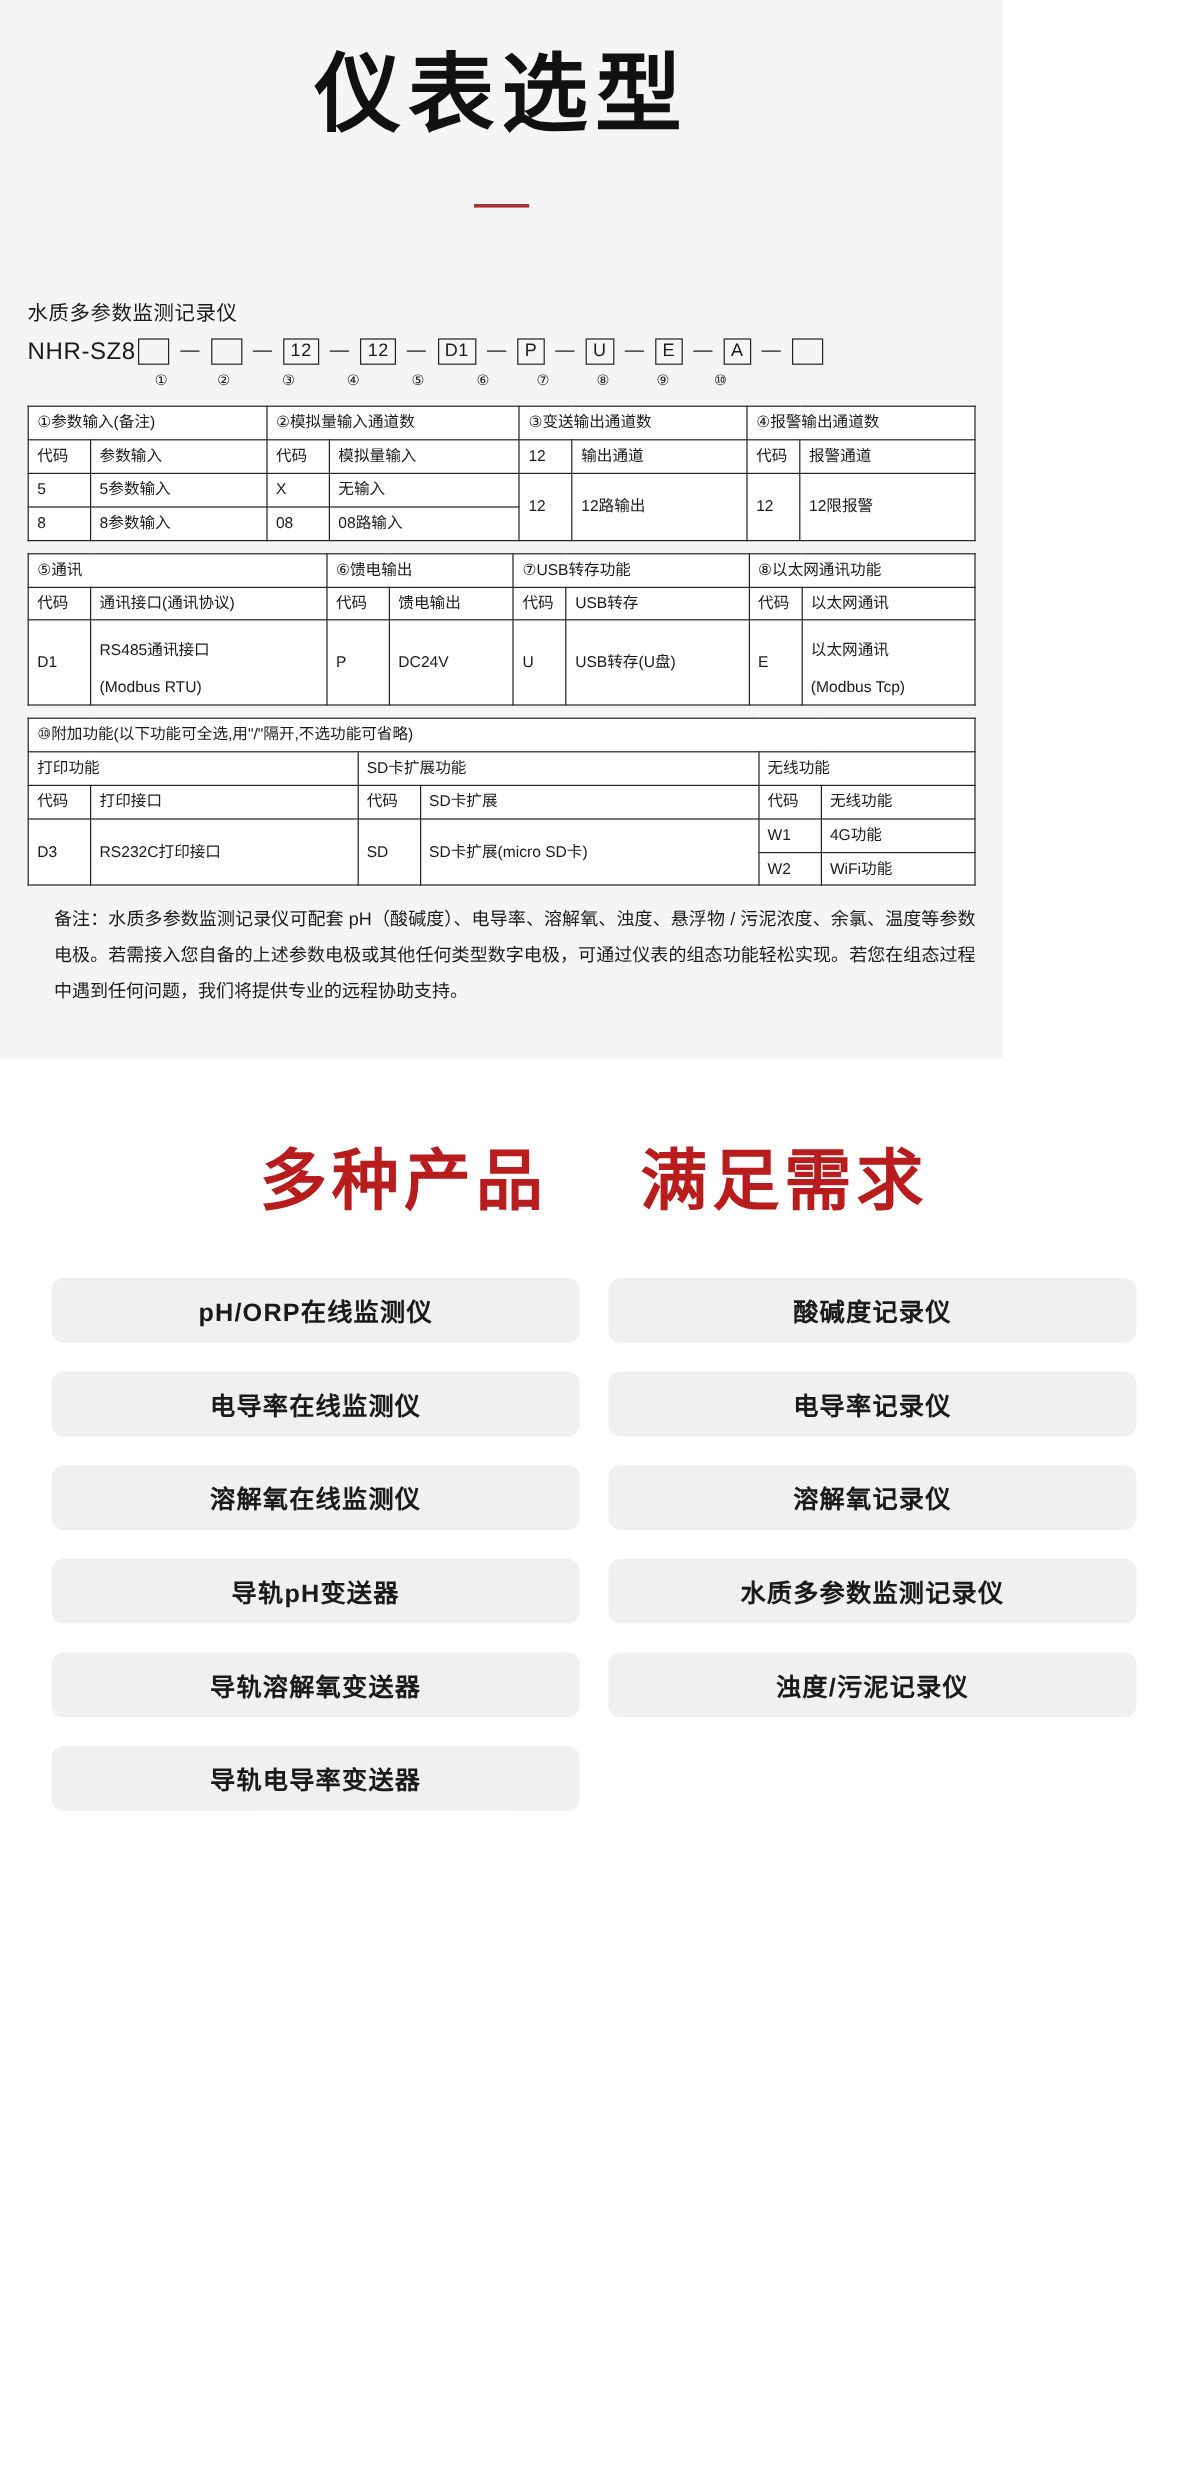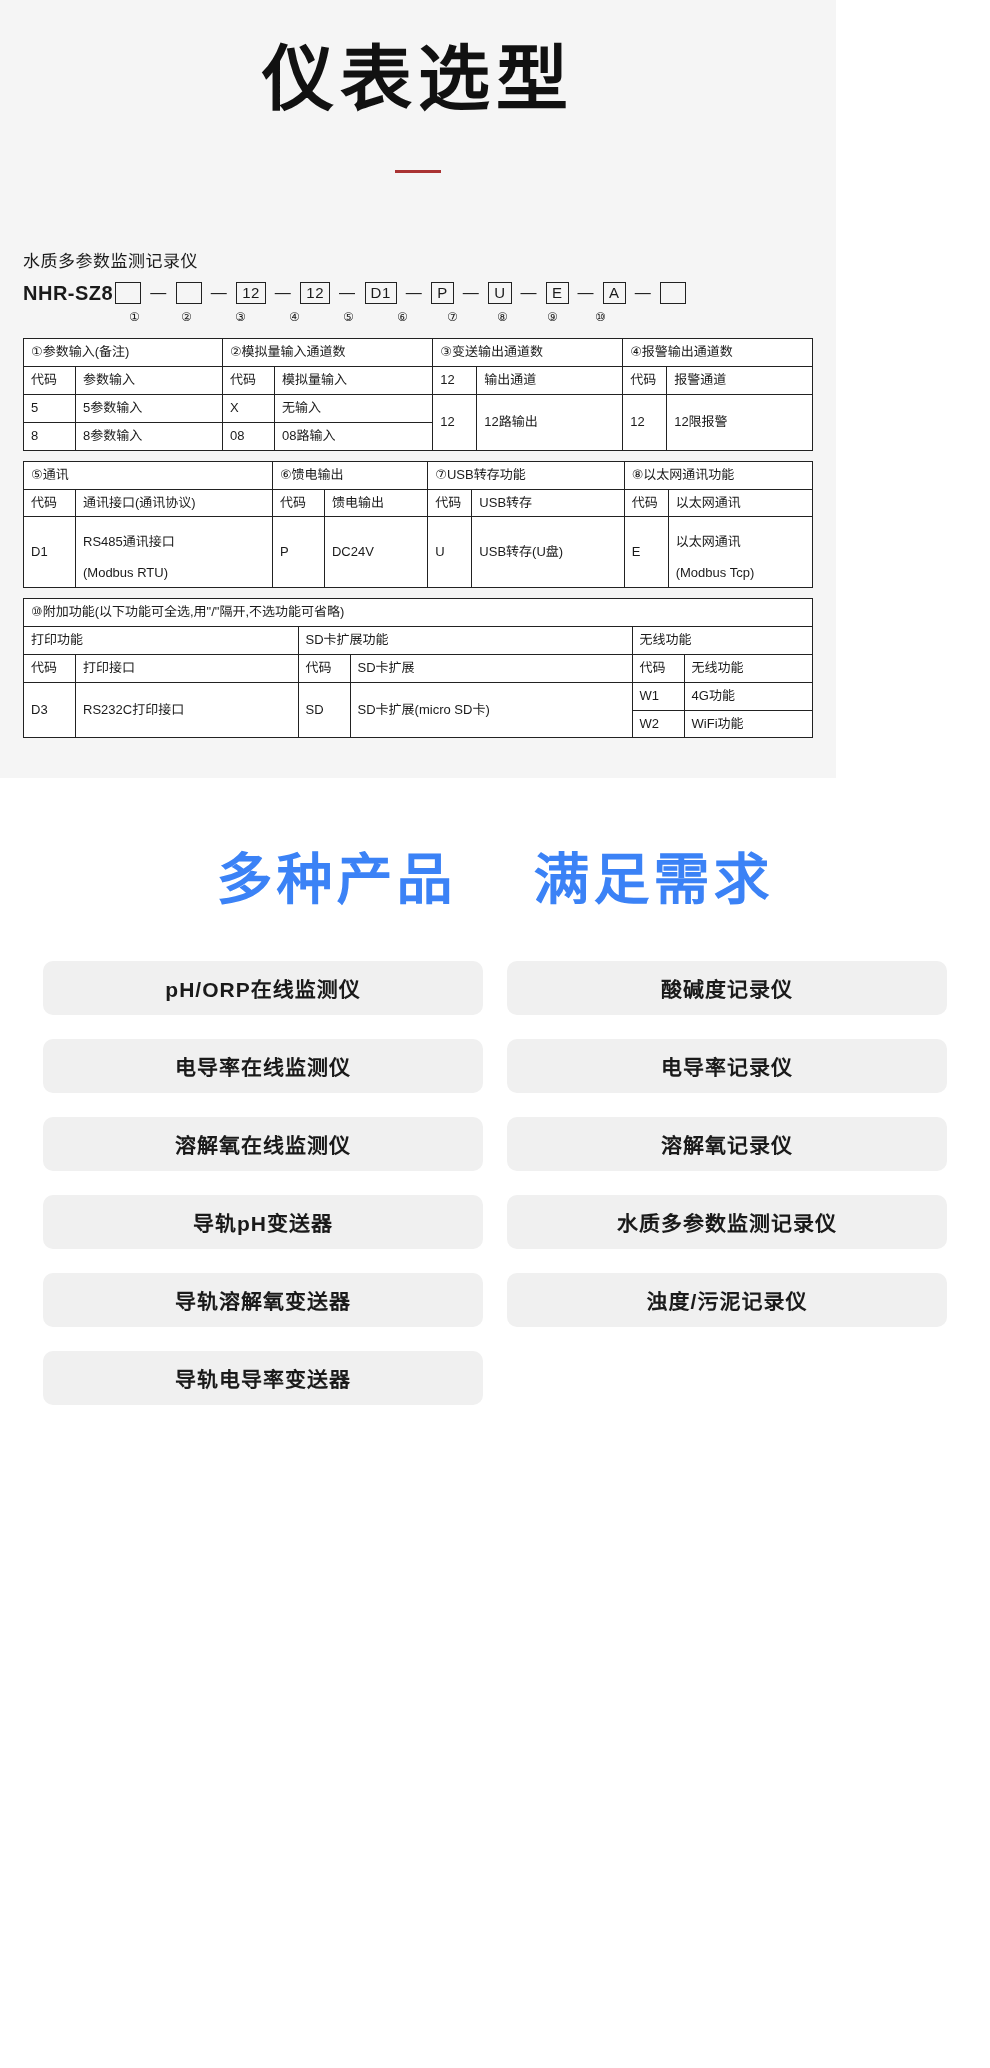--- a/index.html
+++ b/index.html
@@ -45,21 +45,21 @@
   }
 
   
   .model-code {
     display: flex;
     align-items: center;
     font-size: 20px;
     letter-spacing: 0.5px;
     height: 30px;
   }
-  .model-code .prefix { font-weight: bold; text-align: center; }
+  .model-code .prefix { font-weight: normal; text-align: center; }
   .code-box {
     display: inline-block;
     border: 1px solid #222;
     width: 26px;
     height: 22px;
     margin: 0 2px;
     vertical-align: middle;
   }
   .code-val {
     display: inline-block;
@@ -115,21 +115,21 @@
   
   .section-products {
     background: #ffffff;
     padding: 56px 0 58px 0;
   }
   .products-title {
     text-align: center;
     font-size: 56px;
     font-weight: bold;
     letter-spacing: 4px;
-    color: #3b82f6;
+    color: #b91c1c;
     margin-bottom: 46px;
   }
   .products-title .gap { display:inline-block; width: 38px; }
   .product-grid {
     width: 904px;
     margin: 0 auto;
     display: grid;
     grid-template-columns: 1fr 1fr;
     column-gap: 72px;
     row-gap: 22px;
@@ -297,20 +297,21 @@
         <td>4G功能</td>
       </tr>
       <tr>
         <td>W2</td>
         <td>WiFi功能</td>
       </tr>
     </tbody>
       </table>
   </div>
 
+  <div class="remark">备注：水质多参数监测记录仪可配套 pH（酸碱度）、电导率、溶解氧、浊度、悬浮物 / 污泥浓度、余氯、温度等参数电极。若需接入您自备的上述参数电极或其他任何类型数字电极，可通过仪表的组态功能轻松实现。若您在组态过程中遇到任何问题，我们将提供专业的远程协助支持。</div>
 </div>
 
 <div class="section-products">
   <div class="products-title">
     <span>多种产品</span>
     <span class="gap"></span>
     <span>满足需求</span>
   </div>
 
   <div class="product-grid">

